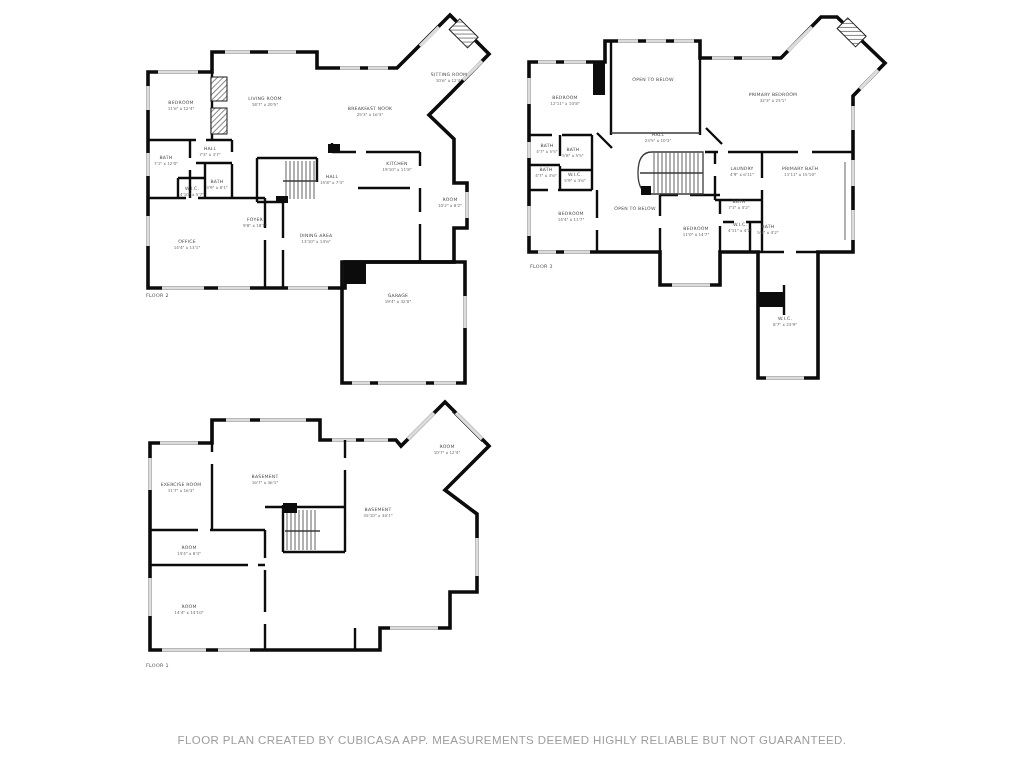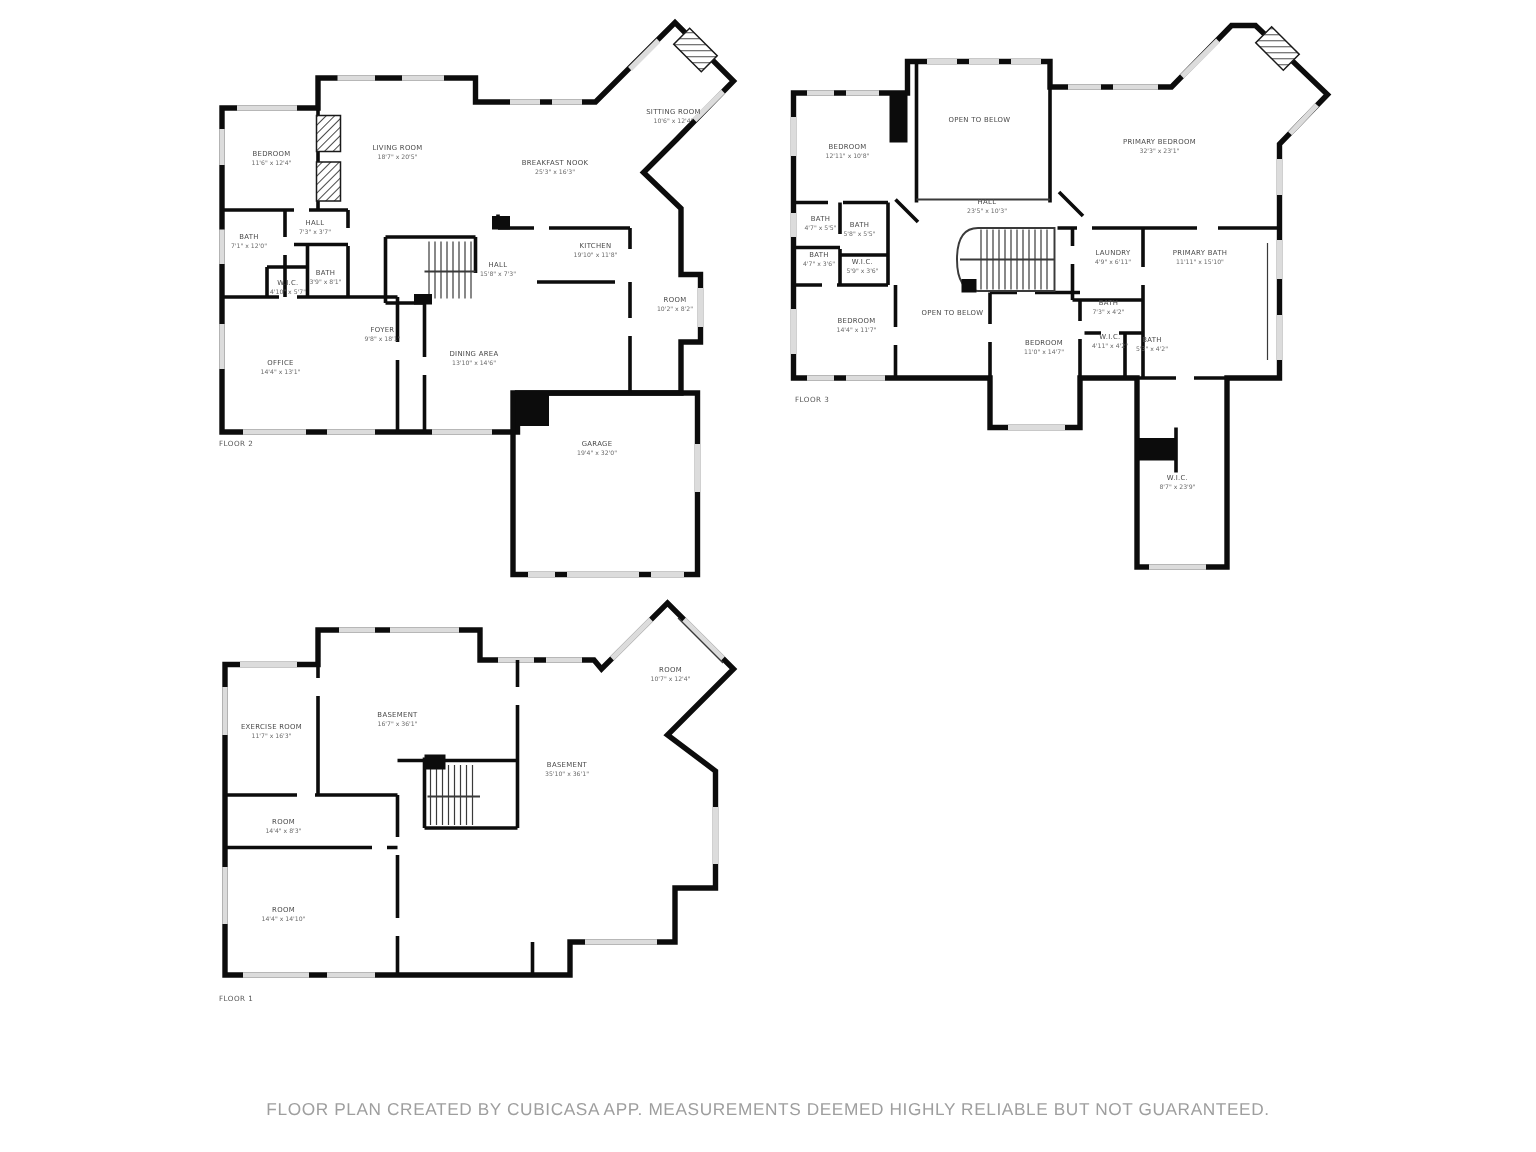--- a/index.html
+++ b/index.html
@@ -1,17 +1,17 @@
 <!DOCTYPE html>
 <html><head>
 <meta charset="utf-8">
 <style>
   html,body{margin:0;padding:0;background:#ffffff;}
   .canvas{position:relative;width:1024px;height:768px;background:#ffffff;overflow:hidden;
-          font-family:"Liberation Sans",sans-serif;text-decoration:underline;}
+          font-family:"Liberation Sans",sans-serif;}
   svg{position:absolute;left:0;top:0;}
   .wall {fill:none;stroke:#0c0c0c;stroke-width:3.6;stroke-linecap:butt;stroke-linejoin:miter;}
   .inner{fill:none;stroke:#0c0c0c;stroke-width:2.4;stroke-linecap:butt;}
   .win  {fill:none;stroke:#dcdcdc;stroke-width:3.6;stroke-linecap:butt;}
   .doorgap{fill:none;stroke:#ffffff;stroke-width:4;}
   .thin {fill:none;stroke:#3a3a3a;stroke-width:0.8;}
   .mid  {fill:none;stroke:#3a3a3a;stroke-width:1.3;}
   .blk  {fill:#0c0c0c;stroke:none;}
   .hatchbox{fill:url(#diagHatch);stroke:#1a1a1a;stroke-width:1;}
   .rname{font-family:"DejaVu Sans",sans-serif;font-size:4.6px;fill:#4a4a4a;text-anchor:middle;letter-spacing:0.2px;}

